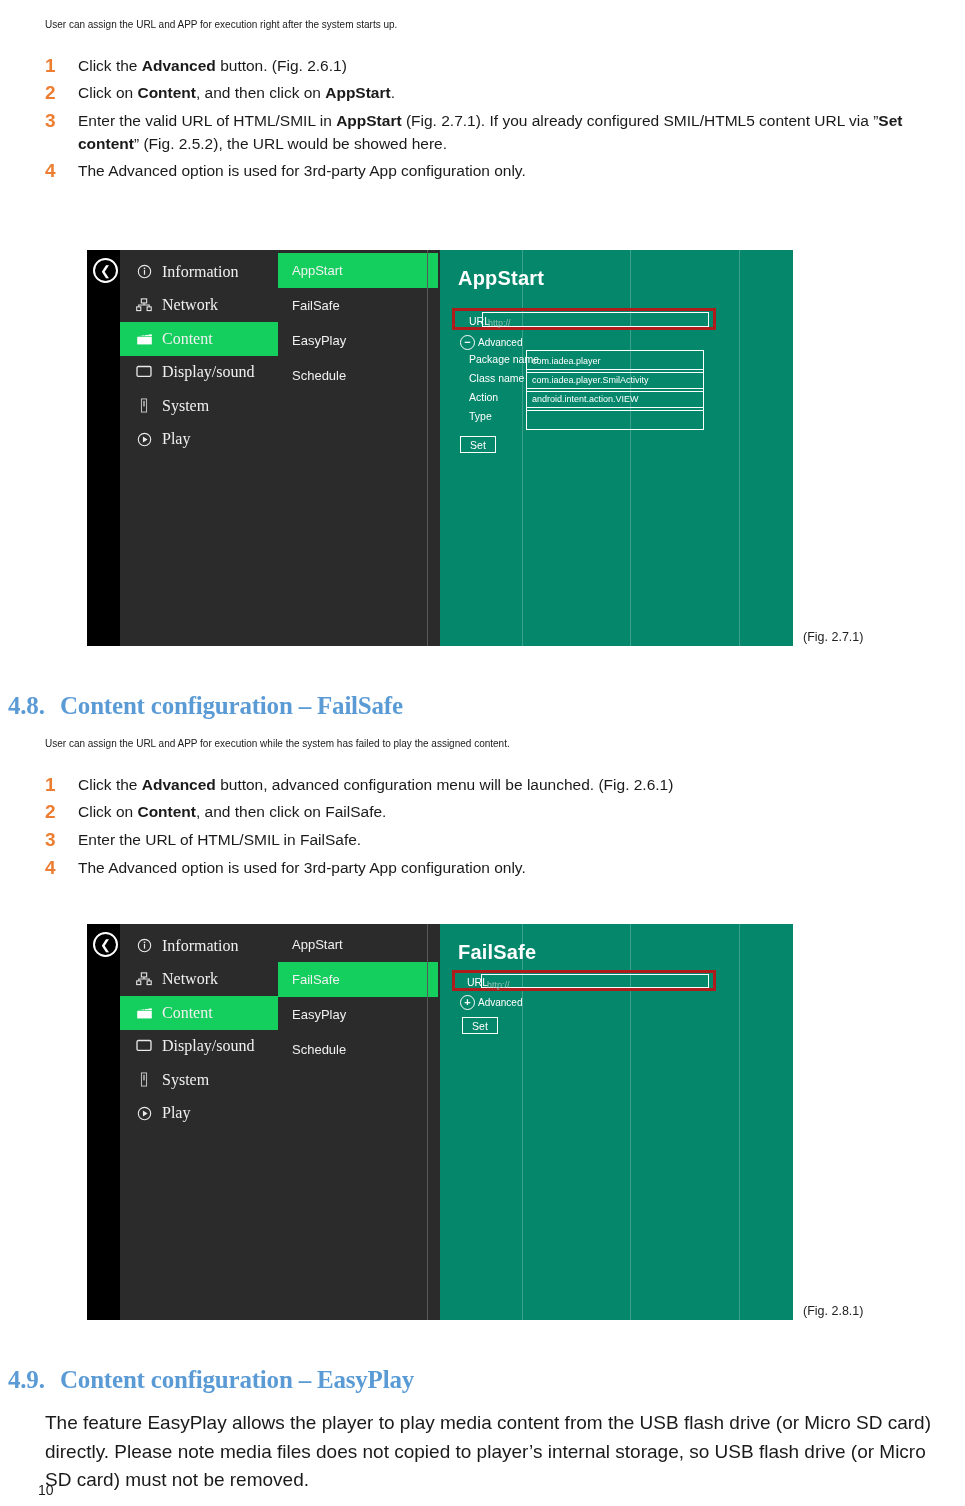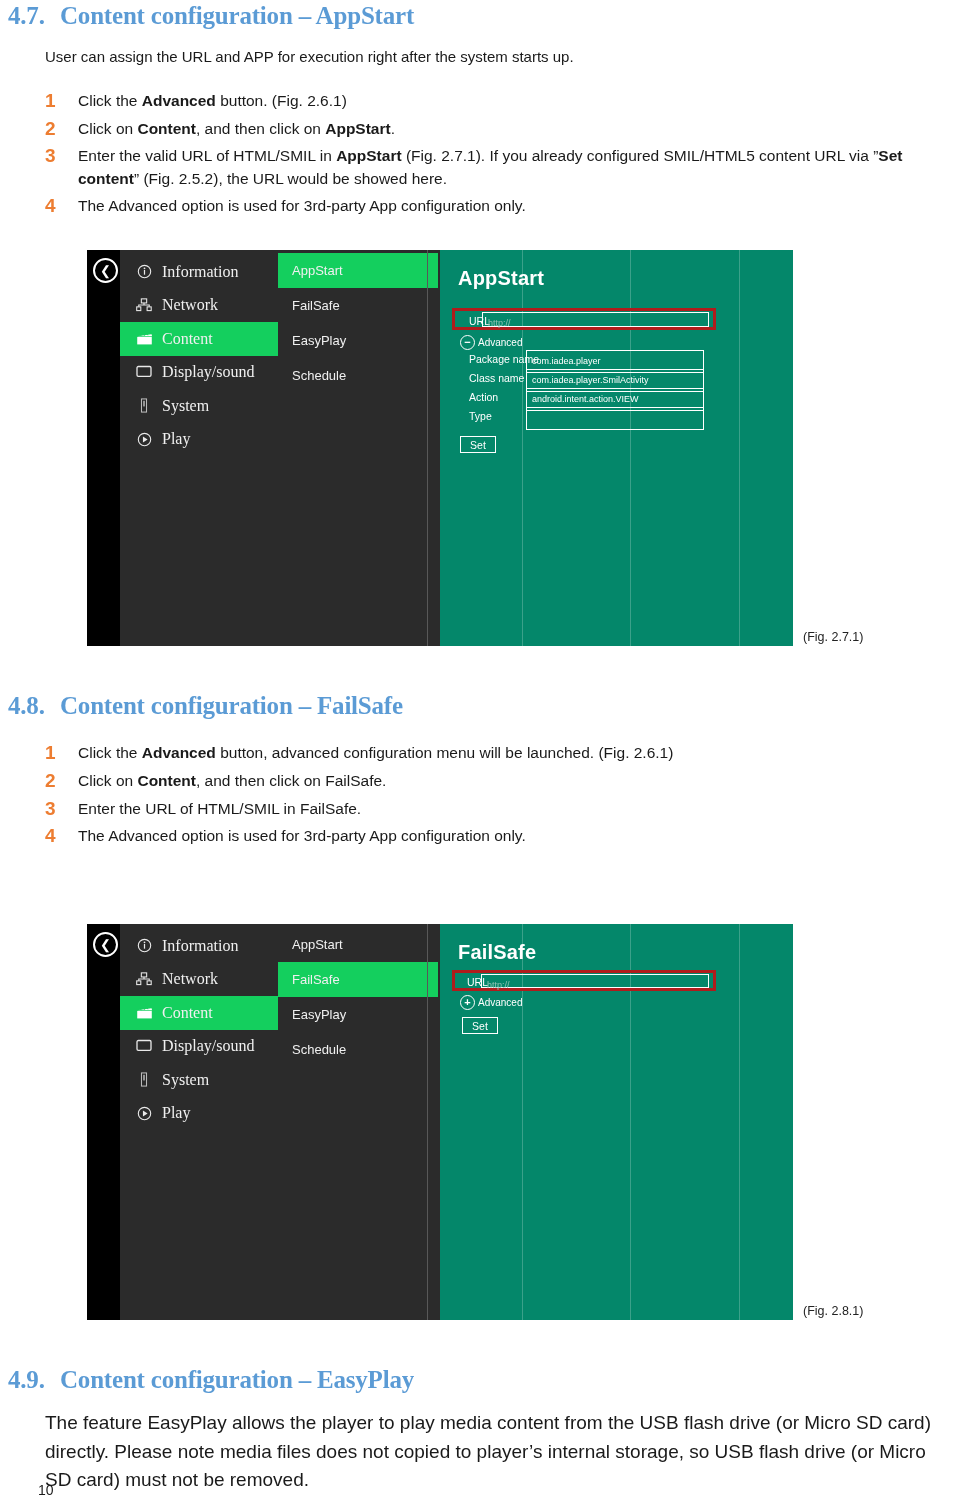--- a/index.html
+++ b/index.html
@@ -19,21 +19,21 @@
     letter-spacing:-0.2px;
     display:flex;
     align-items:baseline;
     margin:0;
   }
   .h2 .num{width:52px;flex:0 0 52px;}
   .h2 .ttl{white-space:nowrap;}
 
   
   .lead{
-    font-size:15px;
+    font-size:10px;
     line-height:1.45;
     margin:0;
     padding-left:37px;
   }
   .para{
     font-size:19px;
     line-height:1.5;
     margin:0;
     padding-left:37px;
     padding-right:4px;
@@ -150,24 +150,20 @@
     color:#ffffff;font-size:10.5px;
   }
   .pagenum{font-size:14px;color:#1a1a1a;}
 </style>
 </head>
 <body>
 
 <div class="page">
 
   <div style="position:absolute;left:8px;top:2px;width:950px;">
-    <h2 class="h2">
-      <span class="num">4.7.</span>
-      <span class="ttl">Content configuration – AppStart</span>
-    </h2>
     <p class="lead" style="margin-top:16px;">User can assign the URL and APP for execution right after the system starts up.</p>
     <ol class="steps" style="margin-top:22px;">
       <li>
         <span class="sn">1</span>
         <span class="stxt">Click the <b>Advanced</b> button. (Fig. 2.6.1)</span>
       </li>
       <li>
         <span class="sn">2</span>
         <span class="stxt">Click on <b>Content</b>, and then click on <b>AppStart</b>.</span>
       </li>
@@ -307,20 +303,21 @@
       </div>
     </div>
     <div class="figcap" style="left:716px;top:380px;">(Fig. 2.7.1)</div>
   </div>
 
   <div style="position:absolute;left:8px;top:692px;width:950px;">
     <h2 class="h2">
       <span class="num">4.8.</span>
       <span class="ttl">Content configuration – FailSafe</span>
     </h2>
+    <p class="lead" style="margin-top:17px;">User can assign the URL and APP for execution while the system has failed to play the assigned content.</p>
     <ol class="steps" style="margin-top:22px;">
       <li>
         <span class="sn">1</span>
         <span class="stxt">Click the <b>Advanced</b> button, advanced configuration menu will be launched. (Fig. 2.6.1)</span>
       </li>
       <li>
         <span class="sn">2</span>
         <span class="stxt">Click on <b>Content</b>, and then click on FailSafe.</span>
       </li>
       <li>

